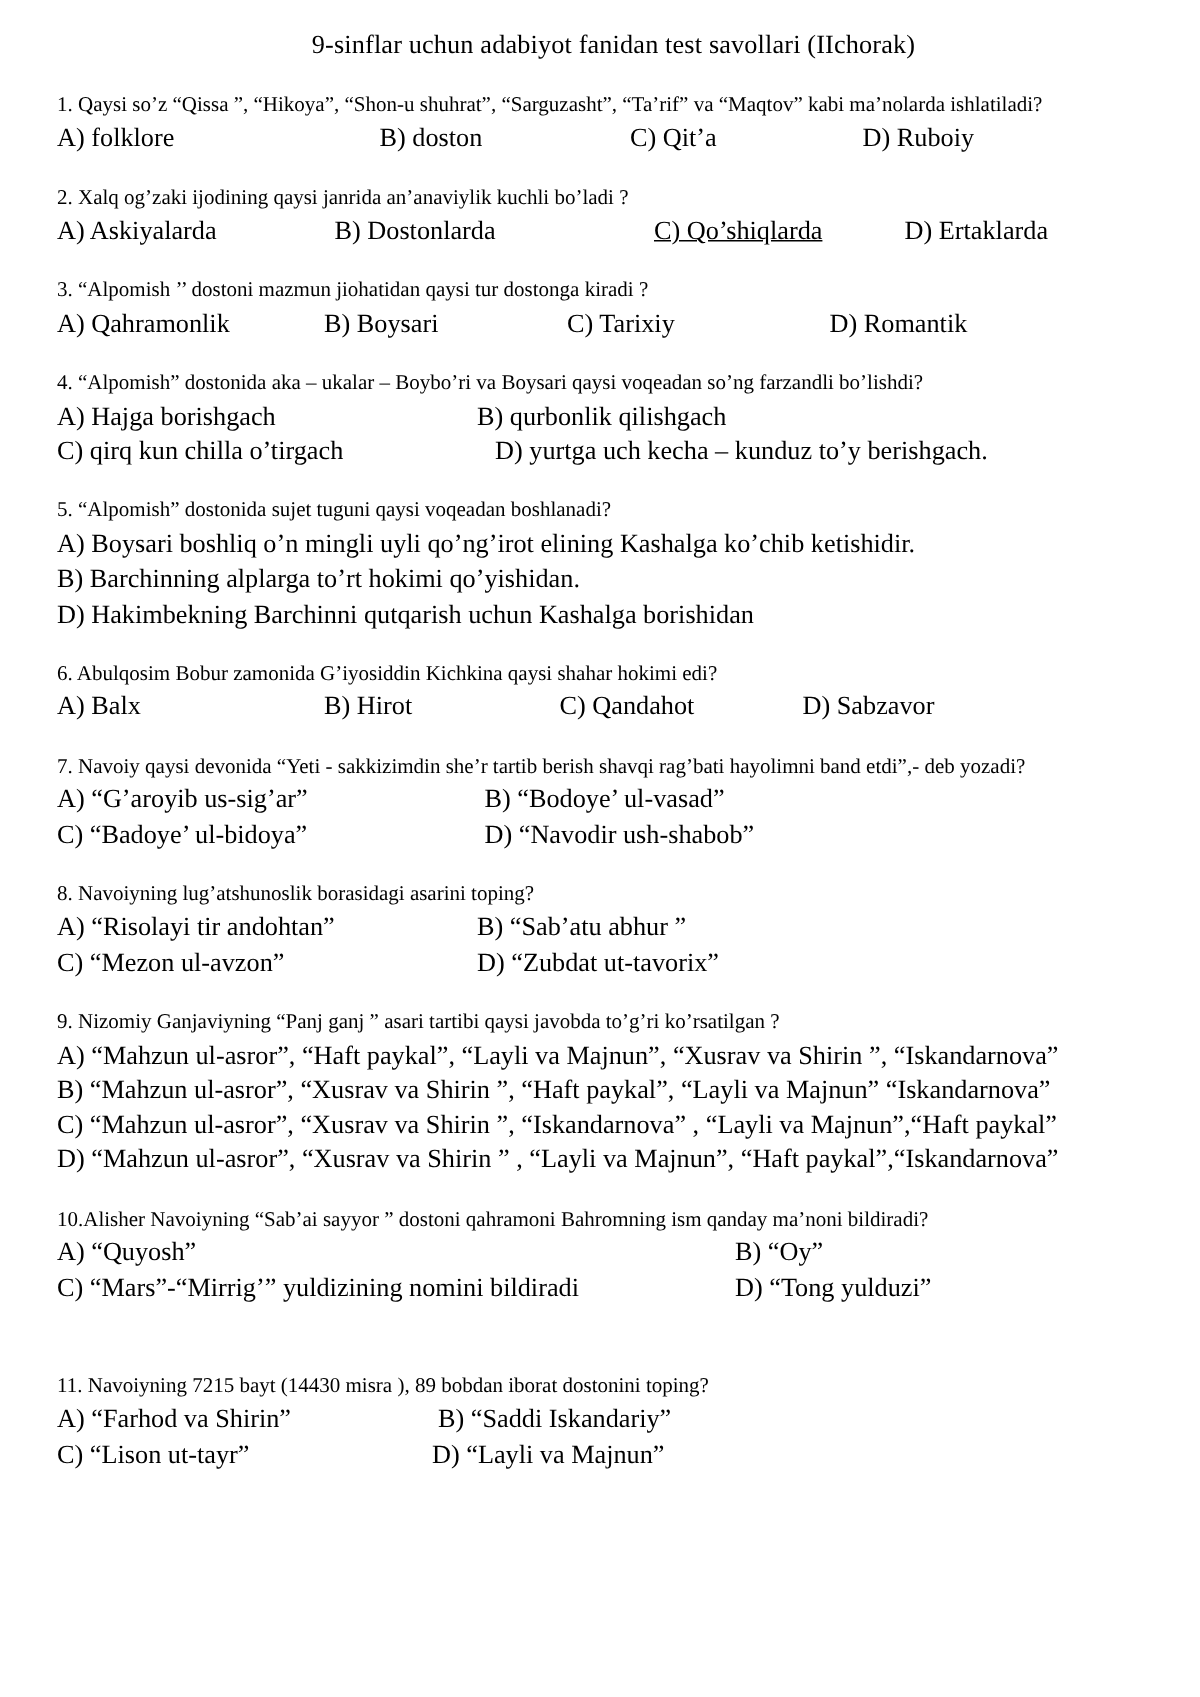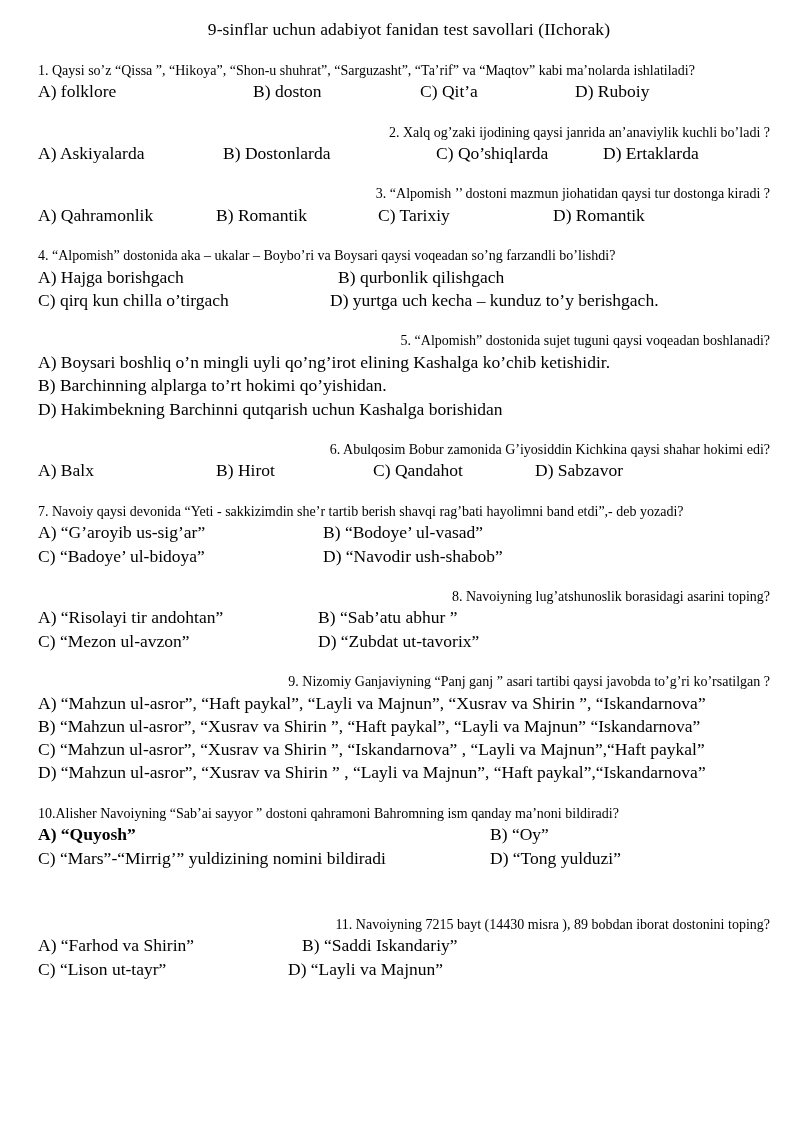--- a/index.html
+++ b/index.html
@@ -36,21 +36,21 @@
   }
   .q-stem {
     font-size: 14px;
     line-height: 1.33;
     margin: 0;
     text-align: justify;
     text-justify: inter-word;
     padding-right: 22px;
   }
   .q-stem.nojust {
-    text-align: right;
+    text-align: left;
     padding-right: 0;
   }
   .opt-row {
     font-size: 17.5px;
     line-height: 1.33;
     position: relative;
     white-space: nowrap;
     margin: 0;
   }
   .opt {
@@ -72,29 +72,29 @@
 
   <div class="doc-title">9-sinflar uchun adabiyot fanidan test savollari (IIchorak)</div>
 
   <div id="questions-container">
       <div class="question-block">
         <p class="q-stem">1. Qaysi so’z “Qissa ”, “Hikoya”, “Shon-u shuhrat”, “Sarguzasht”, “Ta’rif” va “Maqtov” kabi ma’nolarda  ishlatiladi?</p>
         <div class="opt-row"><span class="opt" style="margin-left: 0px;">A) folklore</span><span class="opt" style="position: absolute; left: 215px; top: 0px;">B) doston</span><span class="opt" style="position: absolute; left: 382px; top: 0px;">C) Qit’a</span><span class="opt" style="position: absolute; left: 537px; top: 0px;">D) Ruboiy</span></div>
       </div>
       <div class="question-block">
         <p class="q-stem nojust">2. Xalq  og’zaki  ijodining  qaysi  janrida an’anaviylik kuchli  bo’ladi ?</p>
-        <div class="opt-row"><span class="opt" style="margin-left: 0px;">A) Askiyalarda</span><span class="opt" style="position: absolute; left: 185px; top: 0px;">B) Dostonlarda</span><span class="opt" style="position: absolute; left: 398px; top: 0px;">C) Qo’shiqlarda</span><span class="opt" style="position: absolute; left: 565px; top: 0px;">D) Ertaklarda</span></div>
+        <div class="opt-row"><span class="opt" style="margin-left: 0px;">A) Askiyalarda</span><span class="opt" style="position: absolute; left: 185px; top: 0px;">B) Dostonlarda</span><span class="opt" style="position: absolute; left: 398px; top: 0px; text-decoration: underline;">C) Qo’shiqlarda</span><span class="opt" style="position: absolute; left: 565px; top: 0px;">D) Ertaklarda</span></div>
       </div>
       <div class="question-block">
         <p class="q-stem nojust">3. “Alpomish ’’  dostoni mazmun  jiohatidan qaysi  tur  dostonga  kiradi ?</p>
-        <div class="opt-row"><span class="opt" style="margin-left: 0px;">A) Qahramonlik</span><span class="opt" style="position: absolute; left: 178px; top: 0px;">B) Romantik</span><span class="opt" style="position: absolute; left: 340px; top: 0px;">C)  Tarixiy</span><span class="opt" style="position: absolute; left: 515px; top: 0px;">D) Romantik</span></div>
+        <div class="opt-row"><span class="opt" style="margin-left: 0px;">A) Qahramonlik</span><span class="opt" style="position: absolute; left: 178px; top: 0px;">B) Boysari</span><span class="opt" style="position: absolute; left: 340px; top: 0px;">C)  Tarixiy</span><span class="opt" style="position: absolute; left: 515px; top: 0px;">D) Romantik</span></div>
       </div>
       <div class="question-block">
         <p class="q-stem">4. “Alpomish” dostonida aka – ukalar – Boybo’ri  va  Boysari qaysi  voqeadan so’ng  farzandli bo’lishdi?</p>
-        <div class="opt-row"><span class="opt" style="margin-left: 0px; text-align: center;">A) Hajga  borishgach</span><span class="opt" style="position: absolute; left: 300px; top: 0px;">B)  qurbonlik  qilishgach</span></div>
+        <div class="opt-row"><span class="opt" style="margin-left: 0px; text-align: center;">A) Hajga  borishgach</span><span class="opt" style="position: absolute; left: 280px; top: 0px;">B)  qurbonlik  qilishgach</span></div>
         <div class="opt-row"><span class="opt" style="margin-left: 0px;">C) qirq kun chilla  o’tirgach</span><span class="opt" style="position: absolute; left: 292px; top: 0px;">D) yurtga uch kecha – kunduz  to’y  berishgach.</span></div>
       </div>
       <div class="question-block">
         <p class="q-stem nojust">5. “Alpomish” dostonida sujet  tuguni  qaysi  voqeadan  boshlanadi?</p>
         <div class="opt-row wrap"><span class="opt opt-wide" style="margin-left: 0px;">A) Boysari boshliq o’n  mingli  uyli  qo’ng’irot elining Kashalga  ko’chib  ketishidir.</span></div>
         <div class="opt-row"><span class="opt" style="margin-left: 0px;">B)  Barchinning  alplarga to’rt  hokimi  qo’yishidan.</span></div>
         <div class="opt-row"><span class="opt" style="margin-left: 0px;">D) Hakimbekning Barchinni qutqarish uchun  Kashalga  borishidan</span></div>
       </div>
       <div class="question-block">
         <p class="q-stem nojust">6. Abulqosim Bobur zamonida G’iyosiddin  Kichkina  qaysi  shahar  hokimi edi?</p>
@@ -112,23 +112,23 @@
       </div>
       <div class="question-block">
         <p class="q-stem nojust">9. Nizomiy Ganjaviyning “Panj ganj ” asari tartibi qaysi javobda  to’g’ri  ko’rsatilgan ?</p>
         <div class="opt-row wrap"><span class="opt opt-wide" style="margin-left: 0px;">A) “Mahzun ul-asror”, “Haft paykal”, “Layli  va Majnun”, “Xusrav va  Shirin ”, “Iskandarnova”</span></div>
         <div class="opt-row wrap"><span class="opt opt-wide" style="margin-left: 0px;">B)  “Mahzun ul-asror”, “Xusrav va  Shirin ”, “Haft paykal”, “Layli  va Majnun”  “Iskandarnova”</span></div>
         <div class="opt-row wrap"><span class="opt opt-wide" style="margin-left: 0px;">C) “Mahzun ul-asror”, “Xusrav va  Shirin ”,  “Iskandarnova” , “Layli  va Majnun”,“Haft paykal”</span></div>
         <div class="opt-row wrap"><span class="opt opt-wide" style="margin-left: 0px;">D) “Mahzun ul-asror”, “Xusrav va  Shirin ” , “Layli  va Majnun”, “Haft paykal”,“Iskandarnova”</span></div>
       </div>
       <div class="question-block">
         <p class="q-stem">10.Alisher  Navoiyning “Sab’ai sayyor ” dostoni  qahramoni  Bahromning ism qanday ma’noni  bildiradi?</p>
-        <div class="opt-row"><span class="opt" style="margin-left: 0px; font-weight: bold;">A) “Quyosh”</span><span class="opt" style="position: absolute; left: 452px; top: 0px;">B) “Oy”</span></div>
+        <div class="opt-row"><span class="opt" style="margin-left: 0px;">A) “Quyosh”</span><span class="opt" style="position: absolute; left: 452px; top: 0px;">B) “Oy”</span></div>
         <div class="opt-row"><span class="opt" style="margin-left: 0px;">C) “Mars”-“Mirrig’”  yuldizining  nomini  bildiradi</span><span class="opt" style="position: absolute; left: 452px; top: 0px;">D) “Tong  yulduzi”</span></div>
       </div>
       <div class="question-block" style="margin-top: 46px;">
         <p class="q-stem nojust">11. Navoiyning 7215 bayt (14430 misra ), 89 bobdan iborat  dostonini  toping?</p>
-        <div class="opt-row"><span class="opt" style="margin-left: 0px;">A) “Farhod  va  Shirin”</span><span class="opt" style="position: absolute; left: 264px; top: 0px;">B) “Saddi Iskandariy”</span></div>
+        <div class="opt-row"><span class="opt" style="margin-left: 0px;">A) “Farhod  va  Shirin”</span><span class="opt" style="position: absolute; left: 254px; top: 0px;">B) “Saddi Iskandariy”</span></div>
         <div class="opt-row"><span class="opt" style="margin-left: 0px;">C) “Lison ut-tayr”</span><span class="opt" style="position: absolute; left: 250px; top: 0px;">D)  “Layli  va Majnun”</span></div>
       </div>
     </div>
 
 </div>
 
 </body></html>

